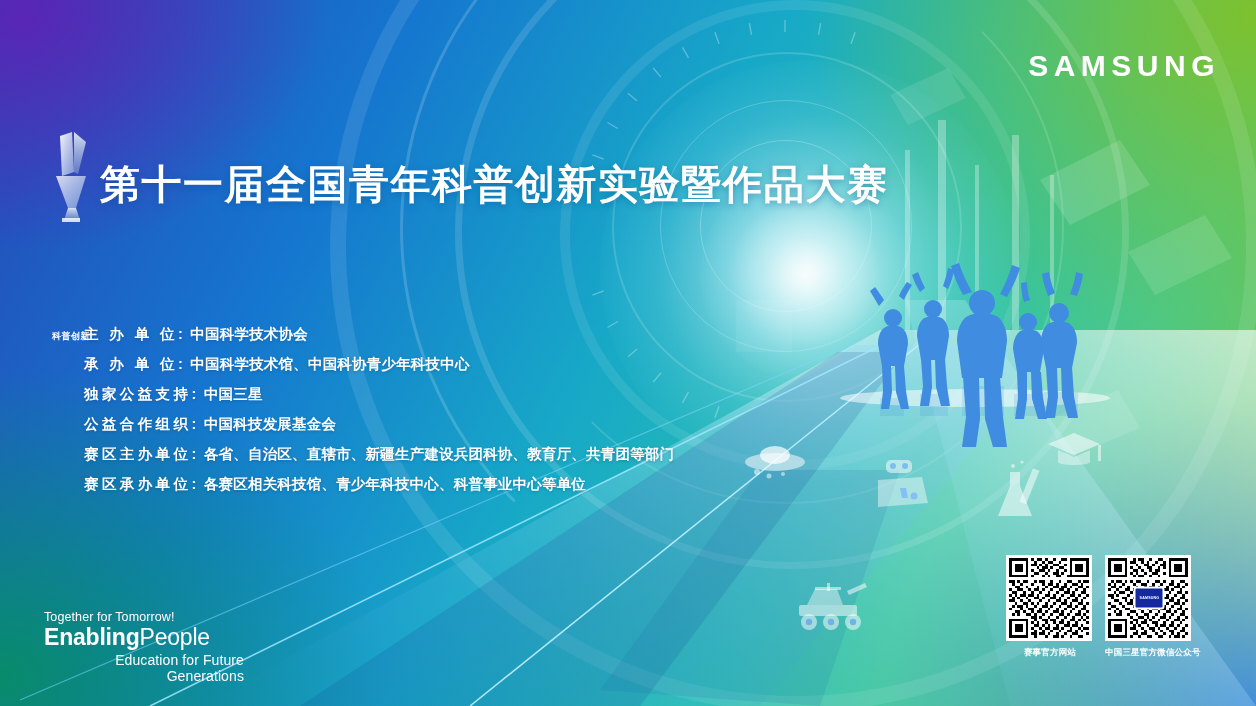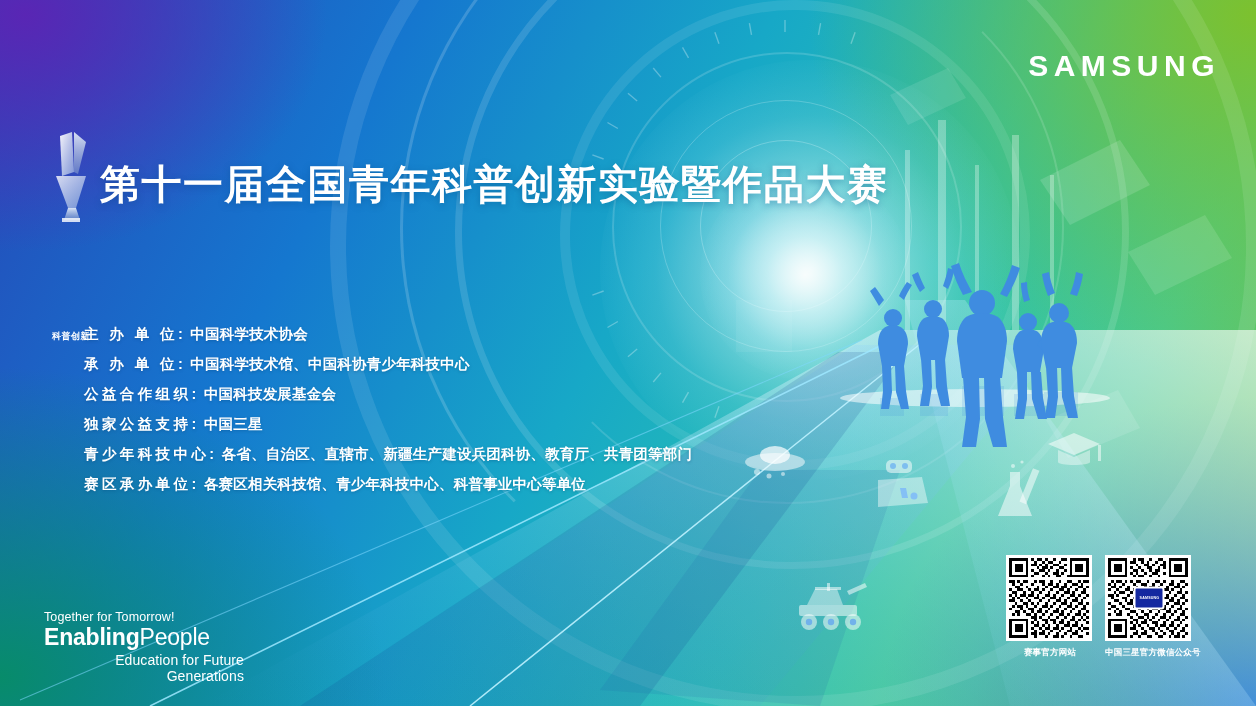--- a/index.html
+++ b/index.html
@@ -213,29 +213,29 @@
   <div class="orgs">
     <div class="org-row">
       <span class="org-label">主 办 单 位:</span>
       <span>中国科学技术协会</span>
     </div>
     <div class="org-row">
       <span class="org-label">承 办 单 位:</span>
       <span>中国科学技术馆、中国科协青少年科技中心</span>
     </div>
     <div class="org-row">
+      <span class="org-label">独家公益支持:</span>
+      <span>中国三星</span>
+    </div>
+    <div class="org-row">
       <span class="org-label">公益合作组织:</span>
       <span>中国科技发展基金会</span>
     </div>
     <div class="org-row">
-      <span class="org-label">独家公益支持:</span>
-      <span>中国三星</span>
-    </div>
-    <div class="org-row">
-      <span class="org-label">青少年科技中心:</span>
+      <span class="org-label">赛区主办单位:</span>
       <span>各省、自治区、直辖市、新疆生产建设兵团科协、教育厅、共青团等部门</span>
     </div>
     <div class="org-row">
       <span class="org-label">赛区承办单位:</span>
       <span>各赛区相关科技馆、青少年科技中心、科普事业中心等单位</span>
     </div>
   </div>
 
   <svg class="stage" viewBox="0 0 1256 706">
     <g fill="#3f8ce0">

